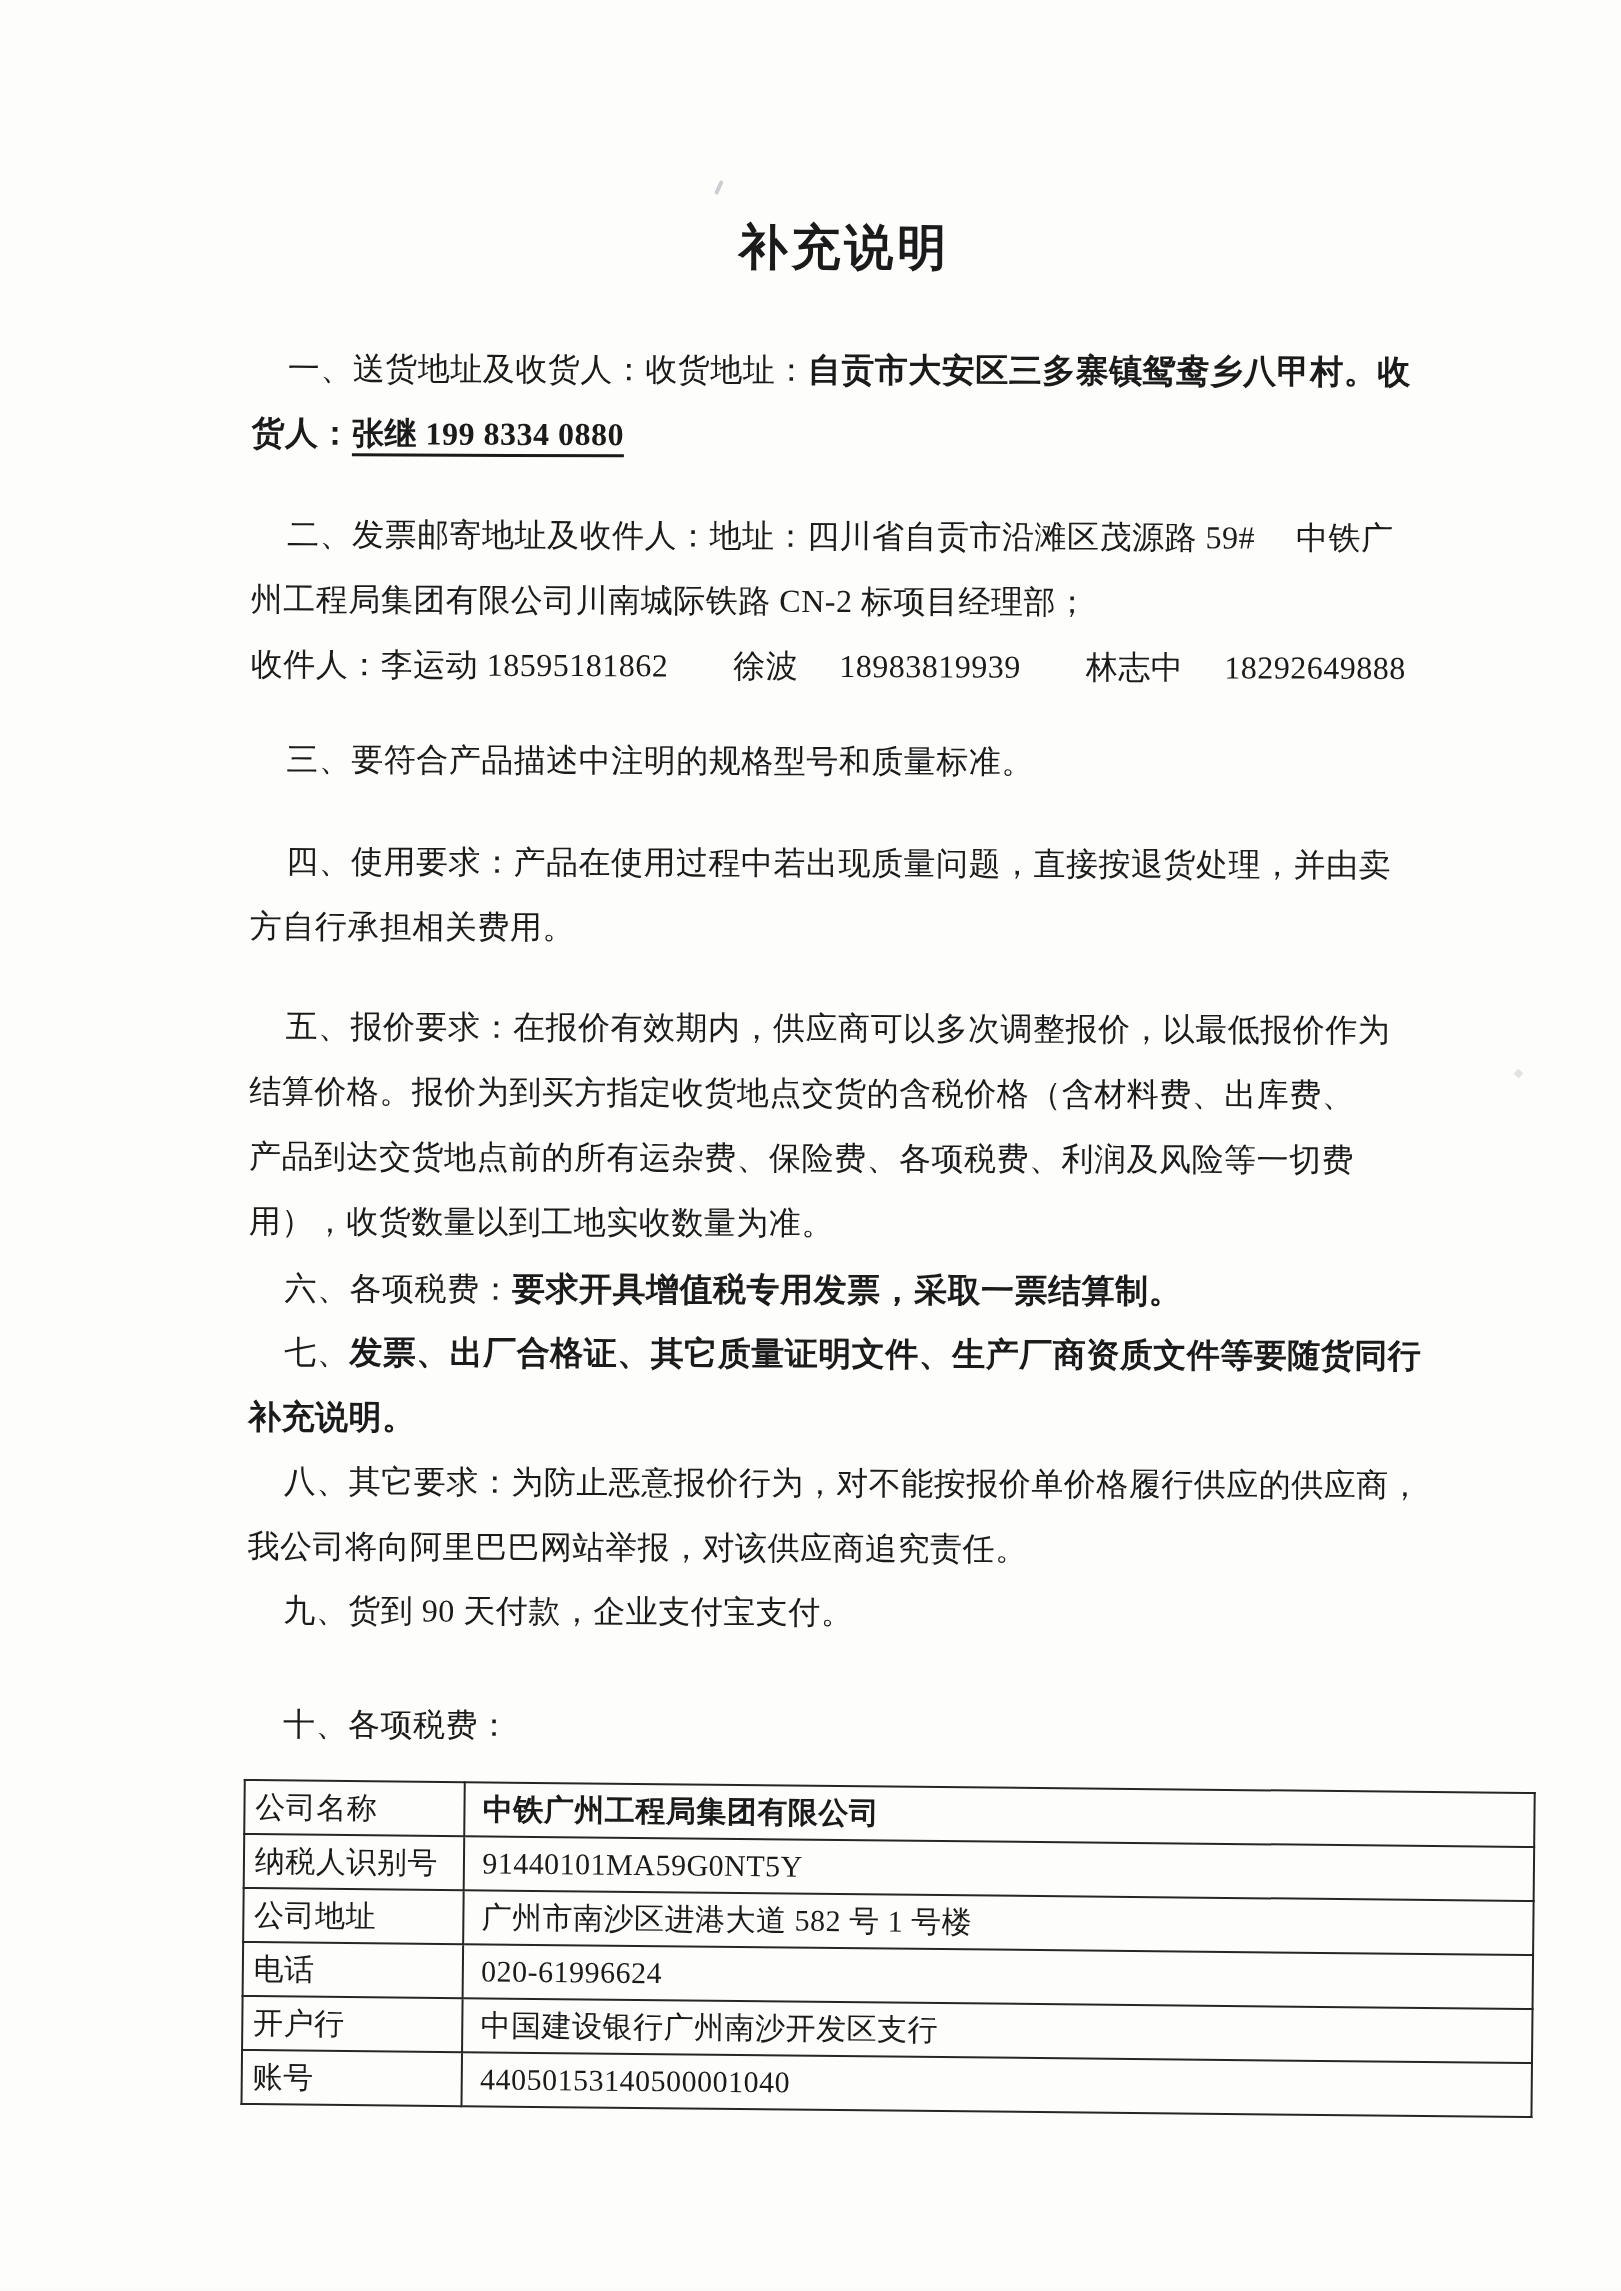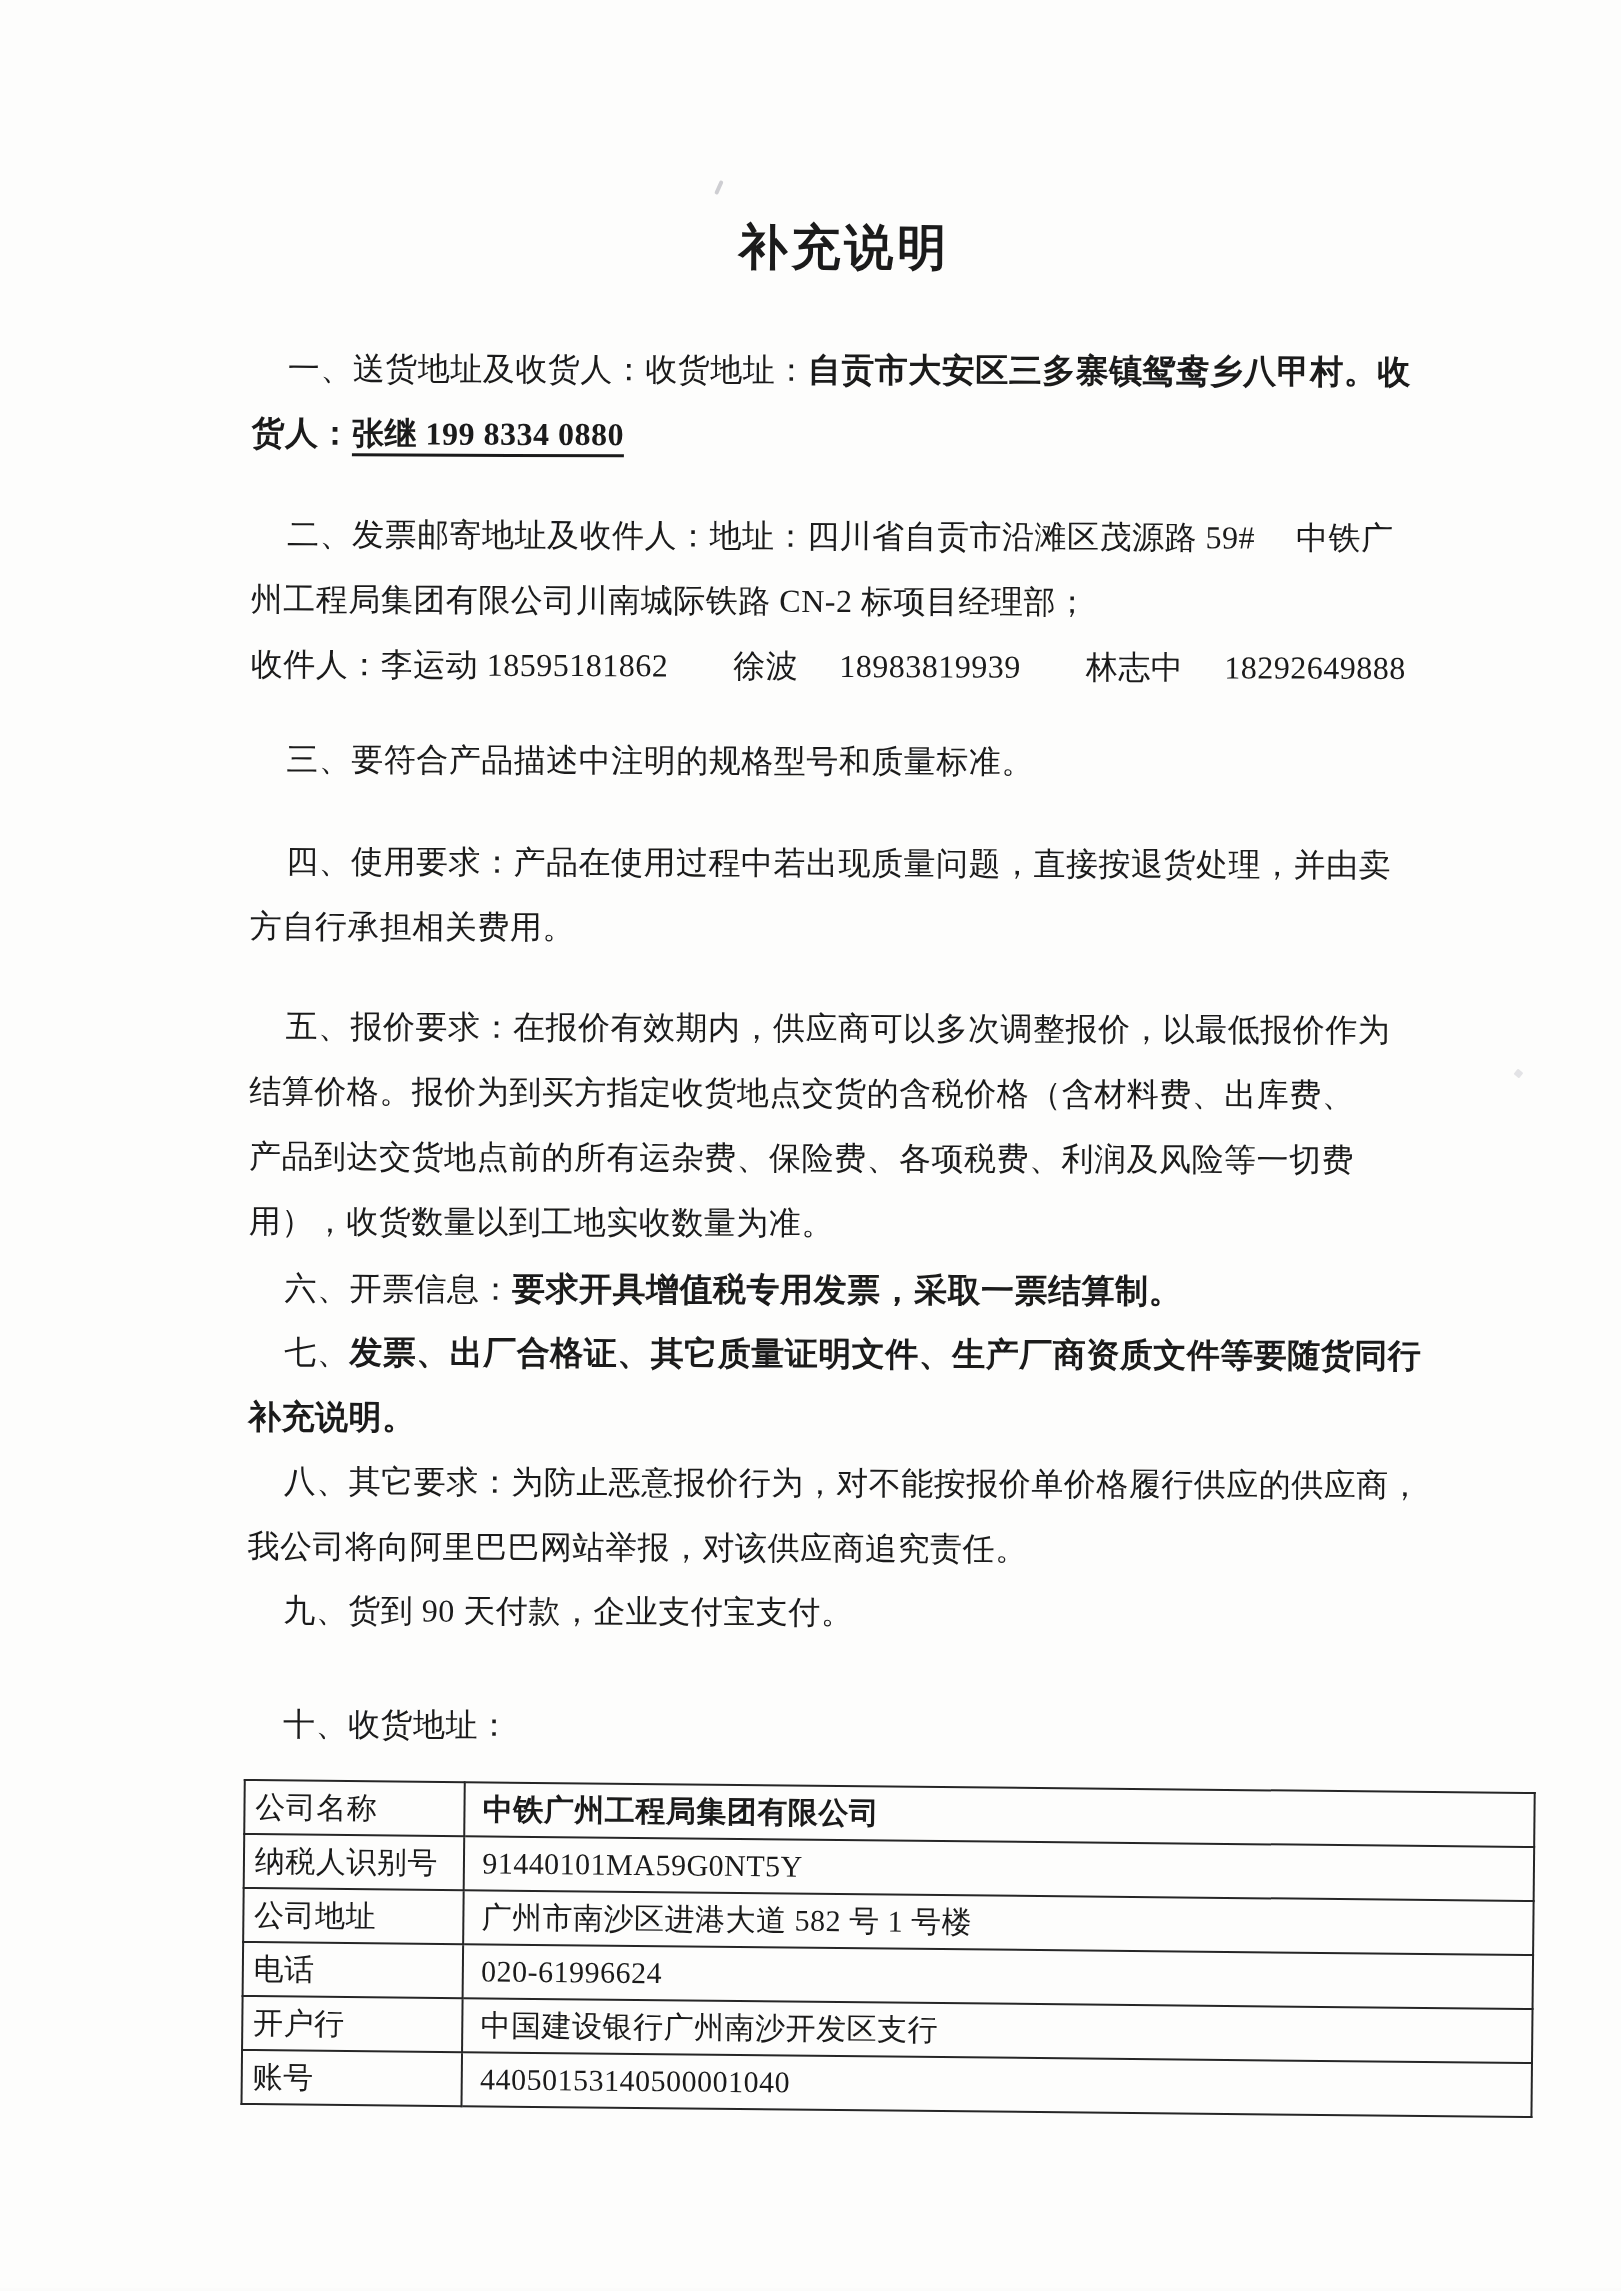--- a/index.html
+++ b/index.html
@@ -95,35 +95,35 @@
           <div class="line indent"><span class="seg-n">四、使用要求：产品在使用过程中若出现质量问题，直接按退货处理，并由卖</span></div>
           <div class="line"><span class="seg-n">方自行承担相关费用。</span></div>
         </div>
         <div class="para" id="item-5">
           <div class="line indent"><span class="seg-n">五、报价要求：在报价有效期内，供应商可以多次调整报价，以最低报价作为</span></div>
           <div class="line"><span class="seg-n">结算价格。报价为到买方指定收货地点交货的含税价格（含材料费、出库费、</span></div>
           <div class="line"><span class="seg-n">产品到达交货地点前的所有运杂费、保险费、各项税费、利润及风险等一切费</span></div>
           <div class="line"><span class="seg-n">用），收货数量以到工地实收数量为准。</span></div>
         </div>
         <div class="para" id="item-6">
-          <div class="line indent"><span class="seg-n">六、开票信息：</span><span class="seg-b">要求开具增值税专用发票，采取一票结算制。</span></div>
+          <div class="line indent"><span class="seg-n">六、各项税费：</span><span class="seg-b">要求开具增值税专用发票，采取一票结算制。</span></div>
         </div>
         <div class="para" id="item-7">
           <div class="line indent"><span class="seg-n">七、</span><span class="seg-b">发票、出厂合格证、其它质量证明文件、生产厂商资质文件等要随货同行</span></div>
           <div class="line"><span class="seg-b">补充说明。</span></div>
         </div>
         <div class="para" id="item-8">
           <div class="line indent"><span class="seg-n">八、其它要求：为防止恶意报价行为，对不能按报价单价格履行供应的供应商，</span></div>
           <div class="line"><span class="seg-n">我公司将向阿里巴巴网站举报，对该供应商追究责任。</span></div>
         </div>
         <div class="para" id="item-9">
           <div class="line indent"><span class="seg-n">九、货到 90 天付款，企业支付宝支付。</span></div>
         </div>
         <div class="para" id="item-10">
-          <div class="line indent"><span class="seg-n">十、收货地址：</span></div>
+          <div class="line indent"><span class="seg-n">十、各项税费：</span></div>
         </div>
       </div>
 
     <table class="invoice" id="invoice-table">
       <tbody>
           <tr>
             <td class="cell-label">公司名称</td>
             <td class="cell-value val-b">中铁广州工程局集团有限公司</td>
           </tr>
           <tr>

